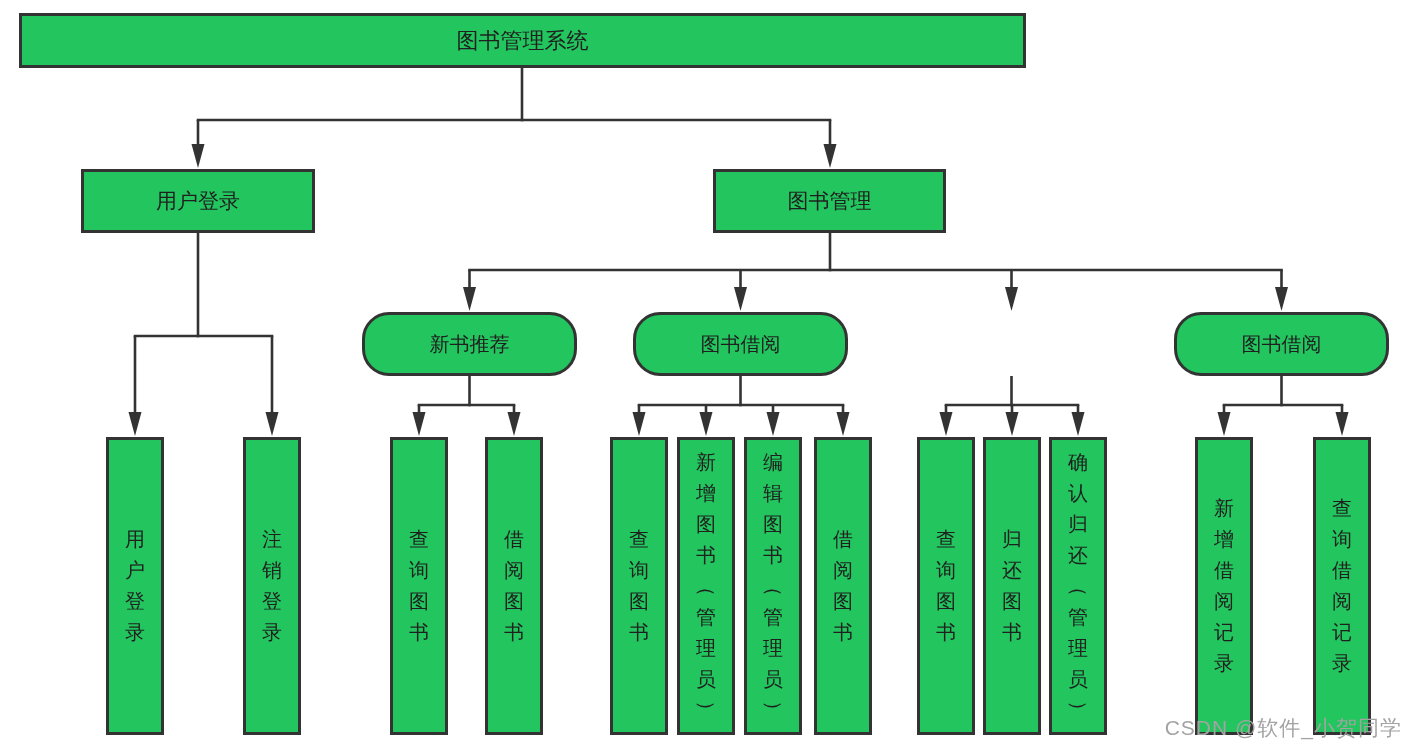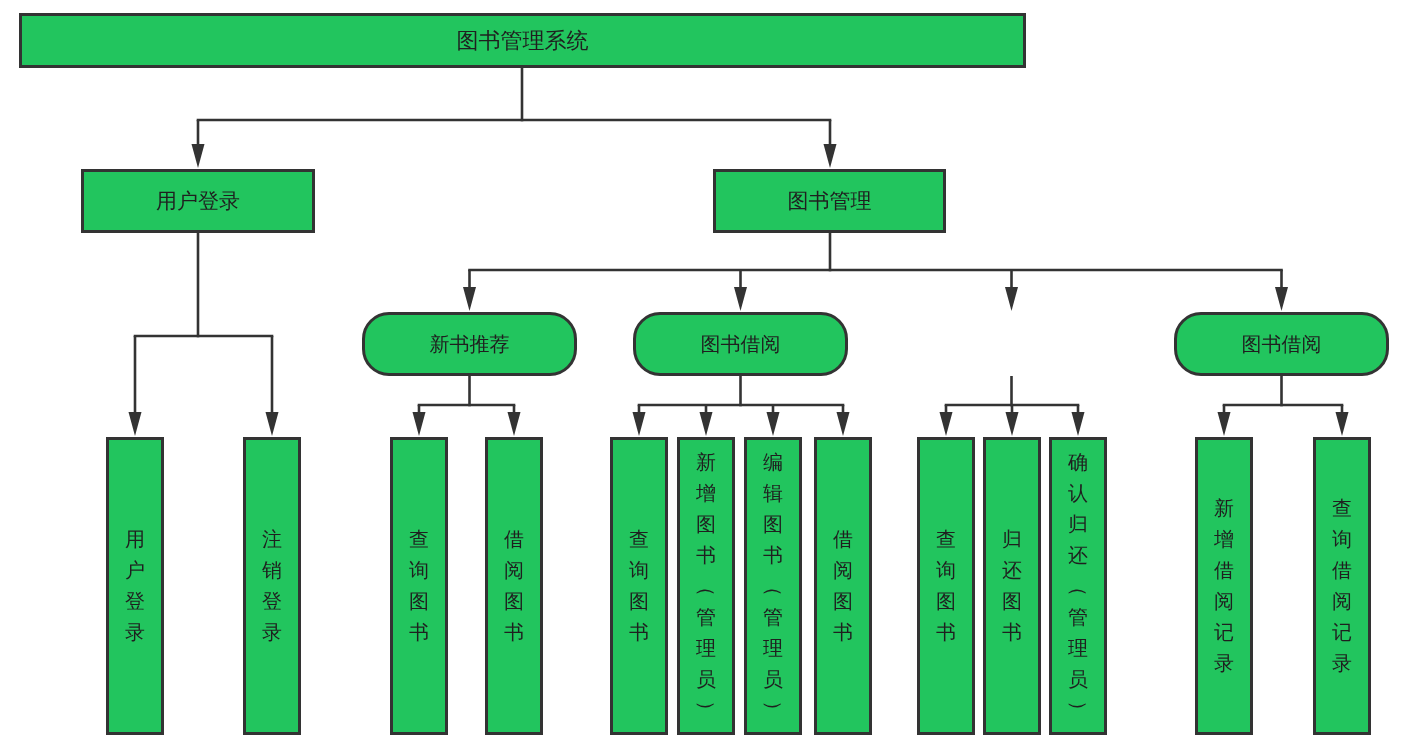--- a/index.html
+++ b/index.html
@@ -266,13 +266,14 @@
     <span class="vtext">
         <span class="vchar">查</span>
         <span class="vchar">询</span>
         <span class="vchar">借</span>
         <span class="vchar">阅</span>
         <span class="vchar">记</span>
         <span class="vchar">录</span>
       </span>
   </div>
 
+  <div class="watermark">CSDN @软件_小贺同学</div>
 </div>
 
 </body></html>

